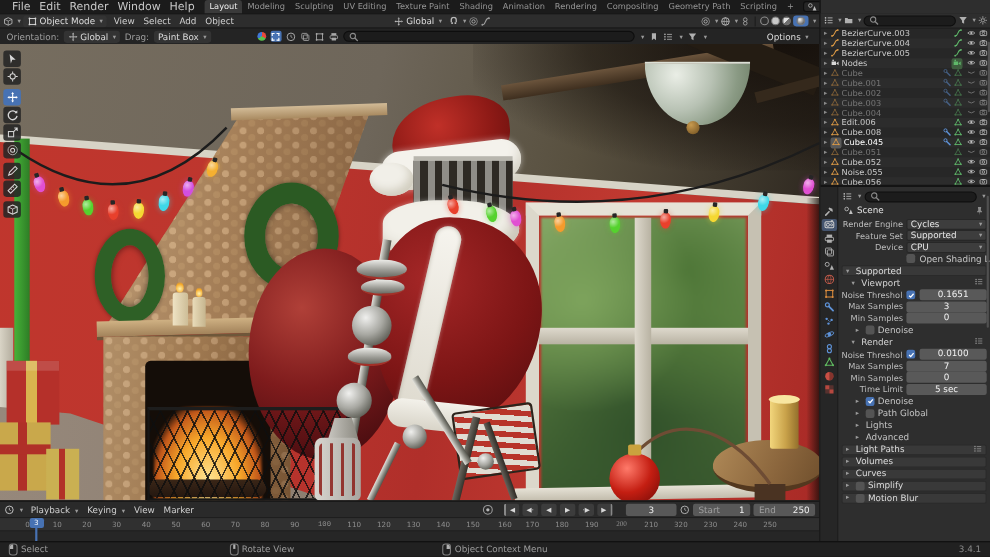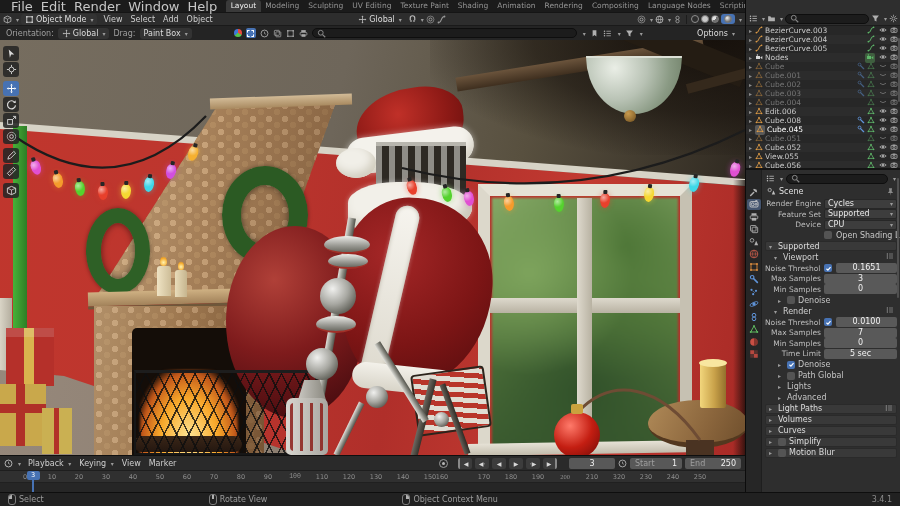--- a/index.html
+++ b/index.html
@@ -5,21 +5,21 @@
   *{margin:0;padding:0;box-sizing:border-box}
   html,body{width:900px;height:506px;overflow:hidden;background:#111}
   body{font-family:"DejaVu Sans",sans-serif;font-size:8px;color:#c8c8c8;-webkit-font-smoothing:antialiased}
   .app{position:relative;width:900px;height:506px;background:#1b1b1b;overflow:hidden}
   .abs{position:absolute}
   .i{display:inline-flex;align-items:center;justify-content:center;line-height:0}
   .car{color:#9a9a9a;font-size:6px;margin-left:2px}
   
   .topbar{position:absolute;left:0;top:0;width:900px;height:12px;background:#1b1b1b;display:flex;align-items:center;padding:0 3px;z-index:20}
   .logo{width:10px;height:10px;border-radius:50%;background:radial-gradient(circle at 38% 34%,#fff 0 18%,#2a6ea8 19% 40%,#ff8a2a 41%);margin:0 2px}
-  .menu{padding:0 4px;color:#c6c6c6;font-size:13px;white-space:nowrap}
+  .menu{padding:0 4px;color:#c6c6c6;font-size:10px;white-space:nowrap}
   .tabs{display:flex;height:12px;margin-left:5px}
   .tab{padding:0 4.5px;line-height:12px;color:#949494;font-size:7.5px;border-radius:3px 3px 0 0;white-space:nowrap}
   .tab.active{background:#3a3a3a;color:#efefef}
   .idsel{display:flex;align-items:center;gap:2px;background:#262626;border:1px solid #0f0f0f;border-radius:3px;height:10px;padding:0 3px;margin-left:4px;white-space:nowrap}
   .idsel .x{color:#8a8a8a;font-size:7px}
   
   .vph{position:absolute;left:0;top:12px;width:745px;height:13px;background:#2d2d2d;border-top:1px solid #151515;display:flex;align-items:center;gap:2px;padding:0 3px;z-index:19}
   .pill{display:flex;align-items:center;gap:2px;background:#333;border-radius:3px;height:11px;padding:0 4px;white-space:nowrap;color:#ddd}
   .hmenu{padding:0 4px;color:#cfcfcf;white-space:nowrap}
   .shb{width:8px;height:8px;border-radius:50%;border:1px solid #8d8d8d;display:inline-block}
@@ -119,21 +119,21 @@
     <div class="tabs" id="wsTabs">
         <span class="tab active">Layout</span>
         <span class="tab">Modeling</span>
         <span class="tab">Sculpting</span>
         <span class="tab">UV Editing</span>
         <span class="tab">Texture Paint</span>
         <span class="tab">Shading</span>
         <span class="tab">Animation</span>
         <span class="tab">Rendering</span>
         <span class="tab">Compositing</span>
-        <span class="tab">Language Nodes</span>
+        <span class="tab">Geometry Path</span>
         <span class="tab">Scripting</span>
       </div>
     <div class="tab" id="addTab">+</div>
     <div style="margin-left:auto;display:flex;align-items:center">
       <div class="idsel">
         <span class="i">
             <svg width="9" height="9" viewBox="0 0 12 12">
               <circle cx="3.6" cy="4" r="2.2" fill="none" stroke="#b8b8b8"></circle>
               <path d="M8.6 4.6 11 10H6.4z" fill="#b8b8b8"></path>
             </svg>
@@ -547,21 +547,21 @@
         <span class="tick" style="left: 187px;">60</span>
         <span class="tick" style="left: 214px;">70</span>
         <span class="tick" style="left: 241px;">80</span>
         <span class="tick" style="left: 268px;">90</span>
         <span class="tick" style="left: 295px; font-family: Liberation Mono, monospace;">100</span>
         <span class="tick" style="left: 322px;">110</span>
         <span class="tick" style="left: 349px;">120</span>
         <span class="tick" style="left: 376px;">130</span>
         <span class="tick" style="left: 403px;">140</span>
         <span class="tick" style="left: 430px;">150</span>
-        <span class="tick" style="left: 442px;">160</span>
+        <span class="tick" style="left: 459px;">160</span>
         <span class="tick" style="left: 484px;">170</span>
         <span class="tick" style="left: 511px;">180</span>
         <span class="tick" style="left: 538px;">190</span>
         <span class="tick" style="left: 565px; font-family: Liberation Serif, serif;">200</span>
         <span class="tick" style="left: 592px;">210</span>
         <span class="tick" style="left: 619px;">320</span>
         <span class="tick" style="left: 646px;">230</span>
         <span class="tick" style="left: 673px;">240</span>
         <span class="tick" style="left: 700px;">250</span>
       </div>
@@ -985,21 +985,21 @@
               </svg></span>
           </div>
           <div class="orow">
             <span class="arr">▸</span>
             <span class="oi"><svg width="8" height="8" viewBox="0 0 12 12">
                 <path d="M6 2.4 10 9.6H2z" fill="none" stroke="#dd9a45" stroke-width="1.2"></path>
                 <circle cx="6" cy="2.4" r="1.1" fill="#dd9a45"></circle>
                 <circle cx="10" cy="9.6" r="1.1" fill="#dd9a45"></circle>
                 <circle cx="2" cy="9.6" r="1.1" fill="#dd9a45"></circle>
               </svg></span>
-            <span class="nm" style="">View.055</span>
+            <span class="nm" style="">Noise.055</span>
             <span class="sp"></span>
             <span class="oi" style="margin-right:4px"><svg width="8" height="8" viewBox="0 0 12 12">
                 <path d="M6 2.4 10 9.6H2z" fill="none" stroke="#5fb86a" stroke-width="1.2"></path>
                 <circle cx="6" cy="2.4" r="1.1" fill="#5fb86a"></circle>
                 <circle cx="10" cy="9.6" r="1.1" fill="#5fb86a"></circle>
                 <circle cx="2" cy="9.6" r="1.1" fill="#5fb86a"></circle>
               </svg></span>
             <span style="margin-right:3px"><svg width="8" height="8" viewBox="0 0 12 12">
                 <path d="M1.2 6C3 3.4 9 3.4 10.8 6 9 8.6 3 8.6 1.2 6z" fill="none" stroke="#c2c2c2"></path>
                 <circle cx="6" cy="6" r="1.5" fill="#c2c2c2"></circle>

